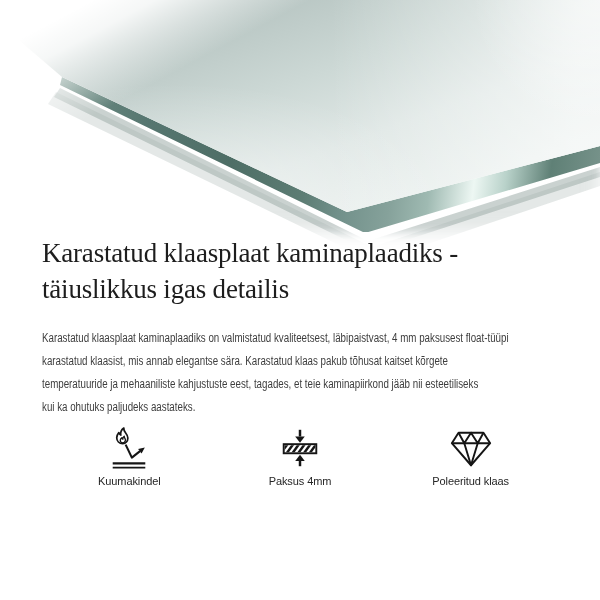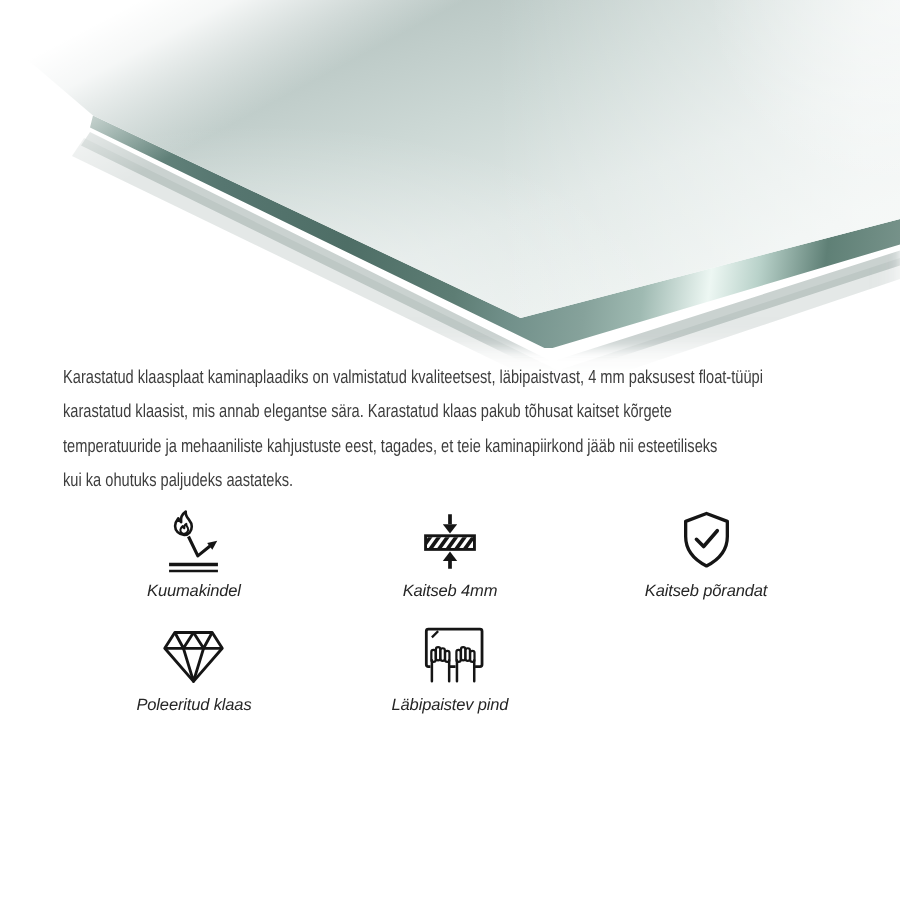--- a/index.html
+++ b/index.html
@@ -40,30 +40,30 @@
       linear-gradient(152deg, #ffffff 9%, rgba(255,255,255,.88) 15%, rgba(255,255,255,0) 30%);
   }
 
   
   .content { padding:0 42px; box-sizing:border-box; width:600px; }
   h1.title {
     margin:0; padding-top:3px;
     font:400 27px/36px "Liberation Serif", serif;
     letter-spacing:-0.2px; color:#1d1d1d;
   }
-  .body-text { margin-top:8px; }
+  .body-text { margin-top:20px; }
   .body-line {
     white-space:nowrap; font-size:12.5px; line-height:23px; color:#3d3d3d;
     transform:scaleX(0.78); transform-origin:0 50%;
   }
 
   
   .features {
     display:grid; grid-template-columns:repeat(3,1fr);
-    row-gap:15px; margin:7px 2px 0;font-style:italic;
+    row-gap:15px; margin:7px 2px 0;
   }
   .feature { display:flex; flex-direction:column; align-items:center; }
   .icon-box { height:44px; display:flex; align-items:center; justify-content:center; }
   .feature-label { margin-top:5px; font-size:11px; color:#262626; letter-spacing:-0.1px; }
   svg { display:block; }
 </style>
 </head>
 <body>
 
 <div class="page">
@@ -71,20 +71,21 @@
   <div class="hero">
     <div class="layer glass-shadow-2"></div>
     <div class="layer glass-shadow-1"></div>
     <div class="layer glass-edge"></div>
     <div class="layer glass-surface"></div>
     <div class="layer white-fade"></div>
   </div>
 
   <div class="content">
 
+    <h1 class="title">Karastatud klaasplaat kaminaplaadiks - täiuslikkus igas detailis</h1>
 
     <div class="body-text">
       <div class="body-line">Karastatud klaasplaat kaminaplaadiks on valmistatud kvaliteetsest, läbipaistvast, 4 mm paksusest float-tüüpi</div>
       <div class="body-line">karastatud klaasist, mis annab elegantse sära. Karastatud klaas pakub tõhusat kaitset kõrgete</div>
       <div class="body-line">temperatuuride ja mehaaniliste kahjustuste eest, tagades, et teie kaminapiirkond jääb nii esteetiliseks</div>
       <div class="body-line">kui ka ohutuks paljudeks aastateks.</div>
     </div>
 
     <div class="features">
 
@@ -118,60 +119,33 @@
               <path d="M21 31 L30 18.5"></path>
                 <path d="M27 31 L36 18.5"></path>
                 <path d="M33 31 L42 18.5"></path>
             </g>
             <path d="M24 5 V12" stroke-width="2.6"></path>
             <path d="M24 18.5 L19 12 H29 Z" fill="#151515" stroke="none"></path>
             <path d="M24 43 V36.5" stroke-width="2.6"></path>
             <path d="M24 31 L19 37.5 H29 Z" fill="#151515" stroke="none"></path>
           </svg>
         </div>
-        <div class="feature-label">Kaitseb 4mm</div>
+        <div class="feature-label">Paksus 4mm</div>
       </div>
 
-      <div class="feature">
-        <div class="icon-box">
-          <svg width="46" height="46" viewBox="0 0 48 48" fill="none" stroke="#151515">
-            <path d="M24 4.5 L38.5 10 V20.5 C38.5 30.5 32.3 36.8 24 41 C15.7 36.8 9.5 30.5 9.5 20.5 V10 Z" stroke-width="2.3" stroke-linejoin="round"></path>
-            <path d="M17 22.5 L22 27.5 L31.5 16.5" stroke-width="2.5" stroke-linecap="round" stroke-linejoin="round"></path>
-          </svg>
-        </div>
-        <div class="feature-label">Kaitseb põrandat</div>
-      </div>
 
       <div class="feature">
         <div class="icon-box">
           <svg width="46" height="46" viewBox="0 0 48 48" fill="none" stroke="#151515" stroke-width="2" stroke-linejoin="round">
             <path d="M11 8 H37 L44 19 L24 42 L4 19 Z"></path>
             <path d="M4 19 H44"></path>
             <path d="M11 8 L17 19 L24 8 L31 19 L37 8"></path>
             <path d="M17 19 L24 42 L31 19"></path>
           </svg>
         </div>
         <div class="feature-label">Poleeritud klaas</div>
       </div>
 
 
-      <div class="feature">
-        <div class="icon-box">
-          <svg width="52" height="46" viewBox="0 0 56 48" fill="none" stroke="#151515">
-            <rect x="11" y="5" width="40" height="27" rx="1.5" stroke-width="2"></rect>
-            <path d="M15 11 L19.5 6.5" stroke-width="1.6"></path>
-            <g id="hand">
-              <rect x="14" y="24" width="14" height="19" fill="#fff" stroke="none"></rect>
-              <rect x="14.6" y="20" width="3.1" height="8.5" rx="1.5" fill="#fff" stroke-width="1.6"></rect>
-              <rect x="17.9" y="18" width="3.1" height="9.5" rx="1.5" fill="#fff" stroke-width="1.6"></rect>
-              <rect x="21.2" y="18.8" width="3.1" height="9" rx="1.5" fill="#fff" stroke-width="1.6"></rect>
-              <rect x="24.5" y="20.6" width="3.1" height="8" rx="1.5" fill="#fff" stroke-width="1.6"></rect>
-              <path d="M15 42.5 V27.5 M27.4 27.5 V42.5" stroke-width="1.8" stroke-linecap="round"></path>
-            </g>
-            <use href="#hand" transform="translate(18,0)"></use>
-          </svg>
-        </div>
-        <div class="feature-label">Läbipaistev pind</div>
-      </div>
 
     </div>
   </div>
 </div>
 
 </body></html>

